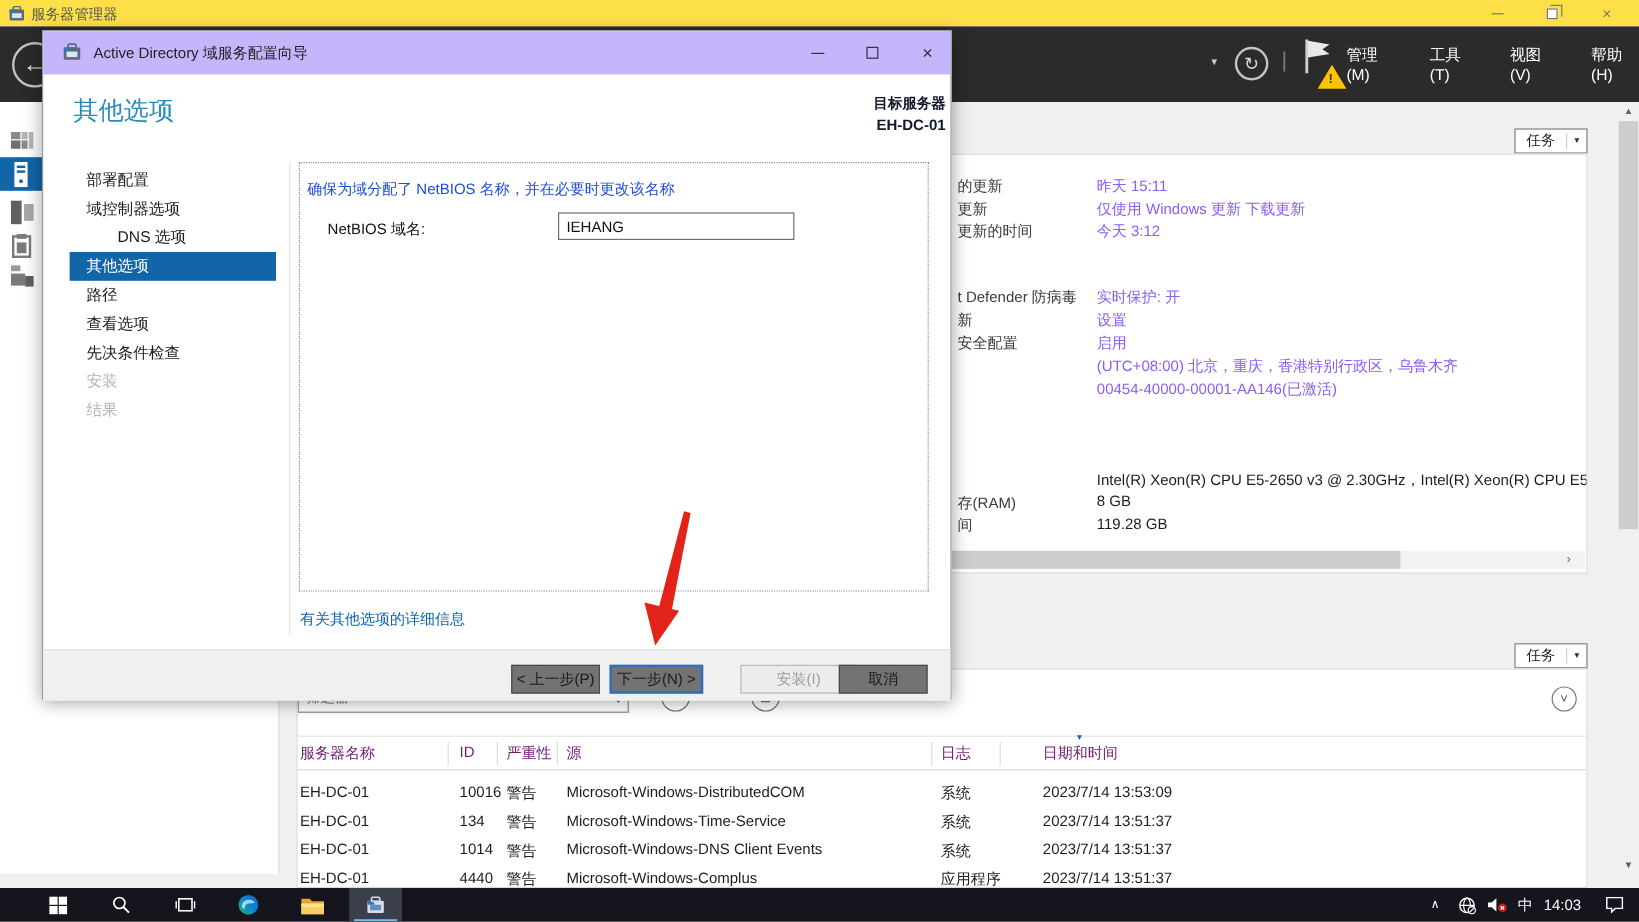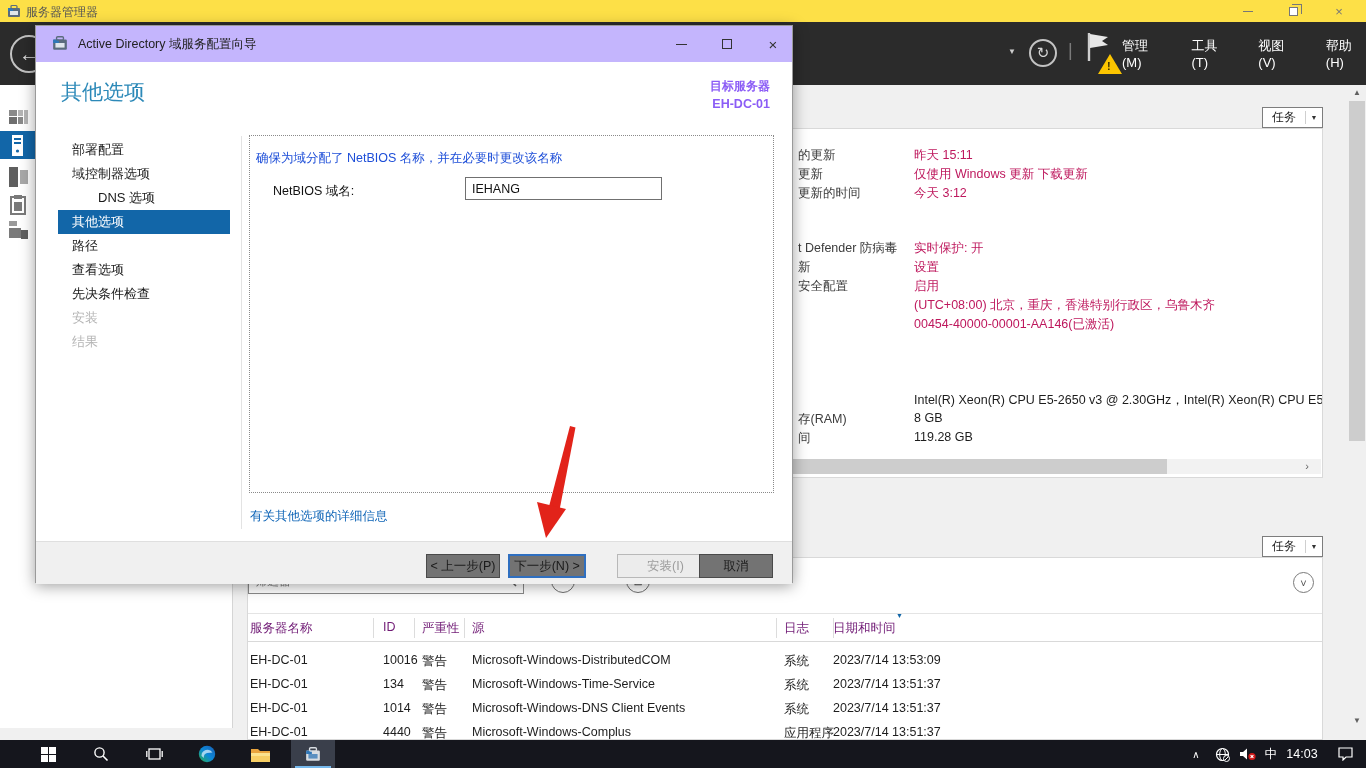--- a/index.html
+++ b/index.html
@@ -40,56 +40,56 @@
   .tasks-btn { position:absolute; width:61px; height:21px; background:#ffffff; border:1px solid #7d7d7d; font-size:12px; color:#1a1a1a; display:flex; align-items:center; }
   .tasks-btn .lbl { flex:1; text-align:center; }
   .tasks-btn .dv { width:1px; height:13px; background:#cfcfcf; }
   .tasks-btn .car { width:16px; text-align:center; font-size:7px; color:#333; }
 
   .panel { position:absolute; background:#ffffff; border:1px solid #d9d9d9; overflow:hidden; }
   #panel-props { left:14px; top:43px; width:1076px; height:350px; }
   .prow { position:absolute; left:0; height:19px; width:100%; font-size:12.5px; }
   .plabel { position:absolute; left:550px; width:114px; color:#3c3c3c; white-space:nowrap; overflow:hidden; }
   .pvalue { position:absolute; left:666px; color:#1d1d1d; white-space:nowrap; }
-  .pvalue.link { color:#be185d; }
+  .pvalue.link { color:#8b5cf6; }
   .hscroll { position:absolute; left:1px; bottom:3px; width:1072px; height:15px; background:#f2f2f2; }
   .hscroll .thumb { position:absolute; left:0; top:0; width:918px; height:15px; background:#cdcdcd; }
   .hscroll .chev { position:absolute; right:12px; top:1px; font-size:11px; color:#666; }
 
   #panel-events { left:14px; top:472px; width:1076px; height:183px; }
   .filter-input { position:absolute; left:0px; top:10px; width:276px; height:26px; border:1px solid #8a8a8a; font-size:12px; color:#222; padding:4px 22px 4px 6px; font-family:"Liberation Sans", sans-serif; background:#fff; }
   .filter-glass { position:absolute; left:256px; top:15px; }
   .round-ico { position:absolute; top:11px; width:24px; height:24px; border:1.5px solid #6f6f6f; border-radius:50%; color:#555; font-size:11px; display:flex; align-items:center; justify-content:center; background:#fff; }
   .round-car { position:absolute; top:20px; font-size:7px; color:#333; }
   .collapse-circle { position:absolute; left:1045px; top:14px; width:21px; height:21px; border:1.5px solid #7a7a7a; border-radius:50%; color:#555; font-size:11px; display:flex; align-items:center; justify-content:center; }
 
   .ev-header { position:absolute; left:0; top:55px; width:1076px; height:29px; border-top:1px solid #e4e4e4; border-bottom:1px solid #d9d9d9; }
   .ev-h-cell { position:absolute; top:6px; font-size:12.5px; color:#701a75; white-space:nowrap; }
   .ev-sep { position:absolute; top:4px; width:1px; height:20px; background:#dcdcdc; }
   .ev-sort { position:absolute; left:648px; top:-2px; font-size:7px; color:#1266a8; }
   .ev-row { position:absolute; left:0; width:1076px; height:24px; }
   .ev-cell { position:absolute; top:5px; font-size:12.5px; color:#1d1d1d; white-space:nowrap; }
-  .c0{left:2px;} .c1{left:135px;} .c2{left:174px;} .c3{left:224px;} .c4{left:536px;} .c5{left:585px;text-align:center;}
+  .c0{left:2px;} .c1{left:135px;} .c2{left:174px;} .c3{left:224px;} .c4{left:536px;} .c5{left:621px;text-align:center;}
 
   
   .vscroll { position:absolute; left:1348px; top:85px; width:18px; height:643px; background:#f0f0f0; }
   .vscroll .arr { position:absolute; left:0; width:18px; text-align:center; font-size:8px; color:#606060; }
   .vscroll .thumb { position:absolute; left:1px; top:16px; width:16px; height:340px; background:#cdcdcd; }
 
   
   .dialog { position:absolute; left:35px; top:25px; width:758px; height:558px; background:#ffffff; border:1px solid #9a9a9a; box-shadow:0 3px 14px rgba(0,0,0,0.38); z-index:10; }
   .dlg-titlebar { position:absolute; left:0; top:0; width:100%; height:36px; background:#c4b5fd; }
   .dlg-title { position:absolute; left:42px; top:10px; font-size:12.5px; color:#222; }
   .dlg-ico { position:absolute; left:16px; top:9px; }
   .dlg-ctl { position:absolute; top:8px; width:30px; height:20px; display:flex; align-items:center; justify-content:center; color:#333; }
   .dlg-ctl .bar { width:11px; height:1px; background:#333; }
   .dlg-ctl .sq { width:10px; height:10px; border:1px solid #333; }
   .dlg-ctl .x { font-size:15px; line-height:1; }
   .dlg-heading { position:absolute; left:25px; top:52px; font-size:21px; font-weight:300; color:#2c89b8; }
-  .target-block { position:absolute; right:22px; top:52px; text-align:right; color:#8b5cf6; }
+  .target-block { position:absolute; right:4px; top:52px; text-align:right; color:#0f172a; }
   .target-label { font-size:12px; font-weight:bold; }
   .target-server { font-size:12.5px; font-weight:bold; margin-top:2px; }
 
   .wiz-nav { position:absolute; left:22px; top:112px; width:172px; }
   .nav-item { height:24px; line-height:24px; padding-left:14px; font-size:13px; color:#1a1a1a; white-space:nowrap; }
   .nav-item.ind { padding-left:40px; }
   .nav-item.sel { background:#1266a8; color:#ffffff; }
   .nav-item.dis { color:#b5b5b5; }
   .wiz-vsep { position:absolute; left:205px; top:110px; width:1px; height:393px; background:#e3e3e3; }
 

